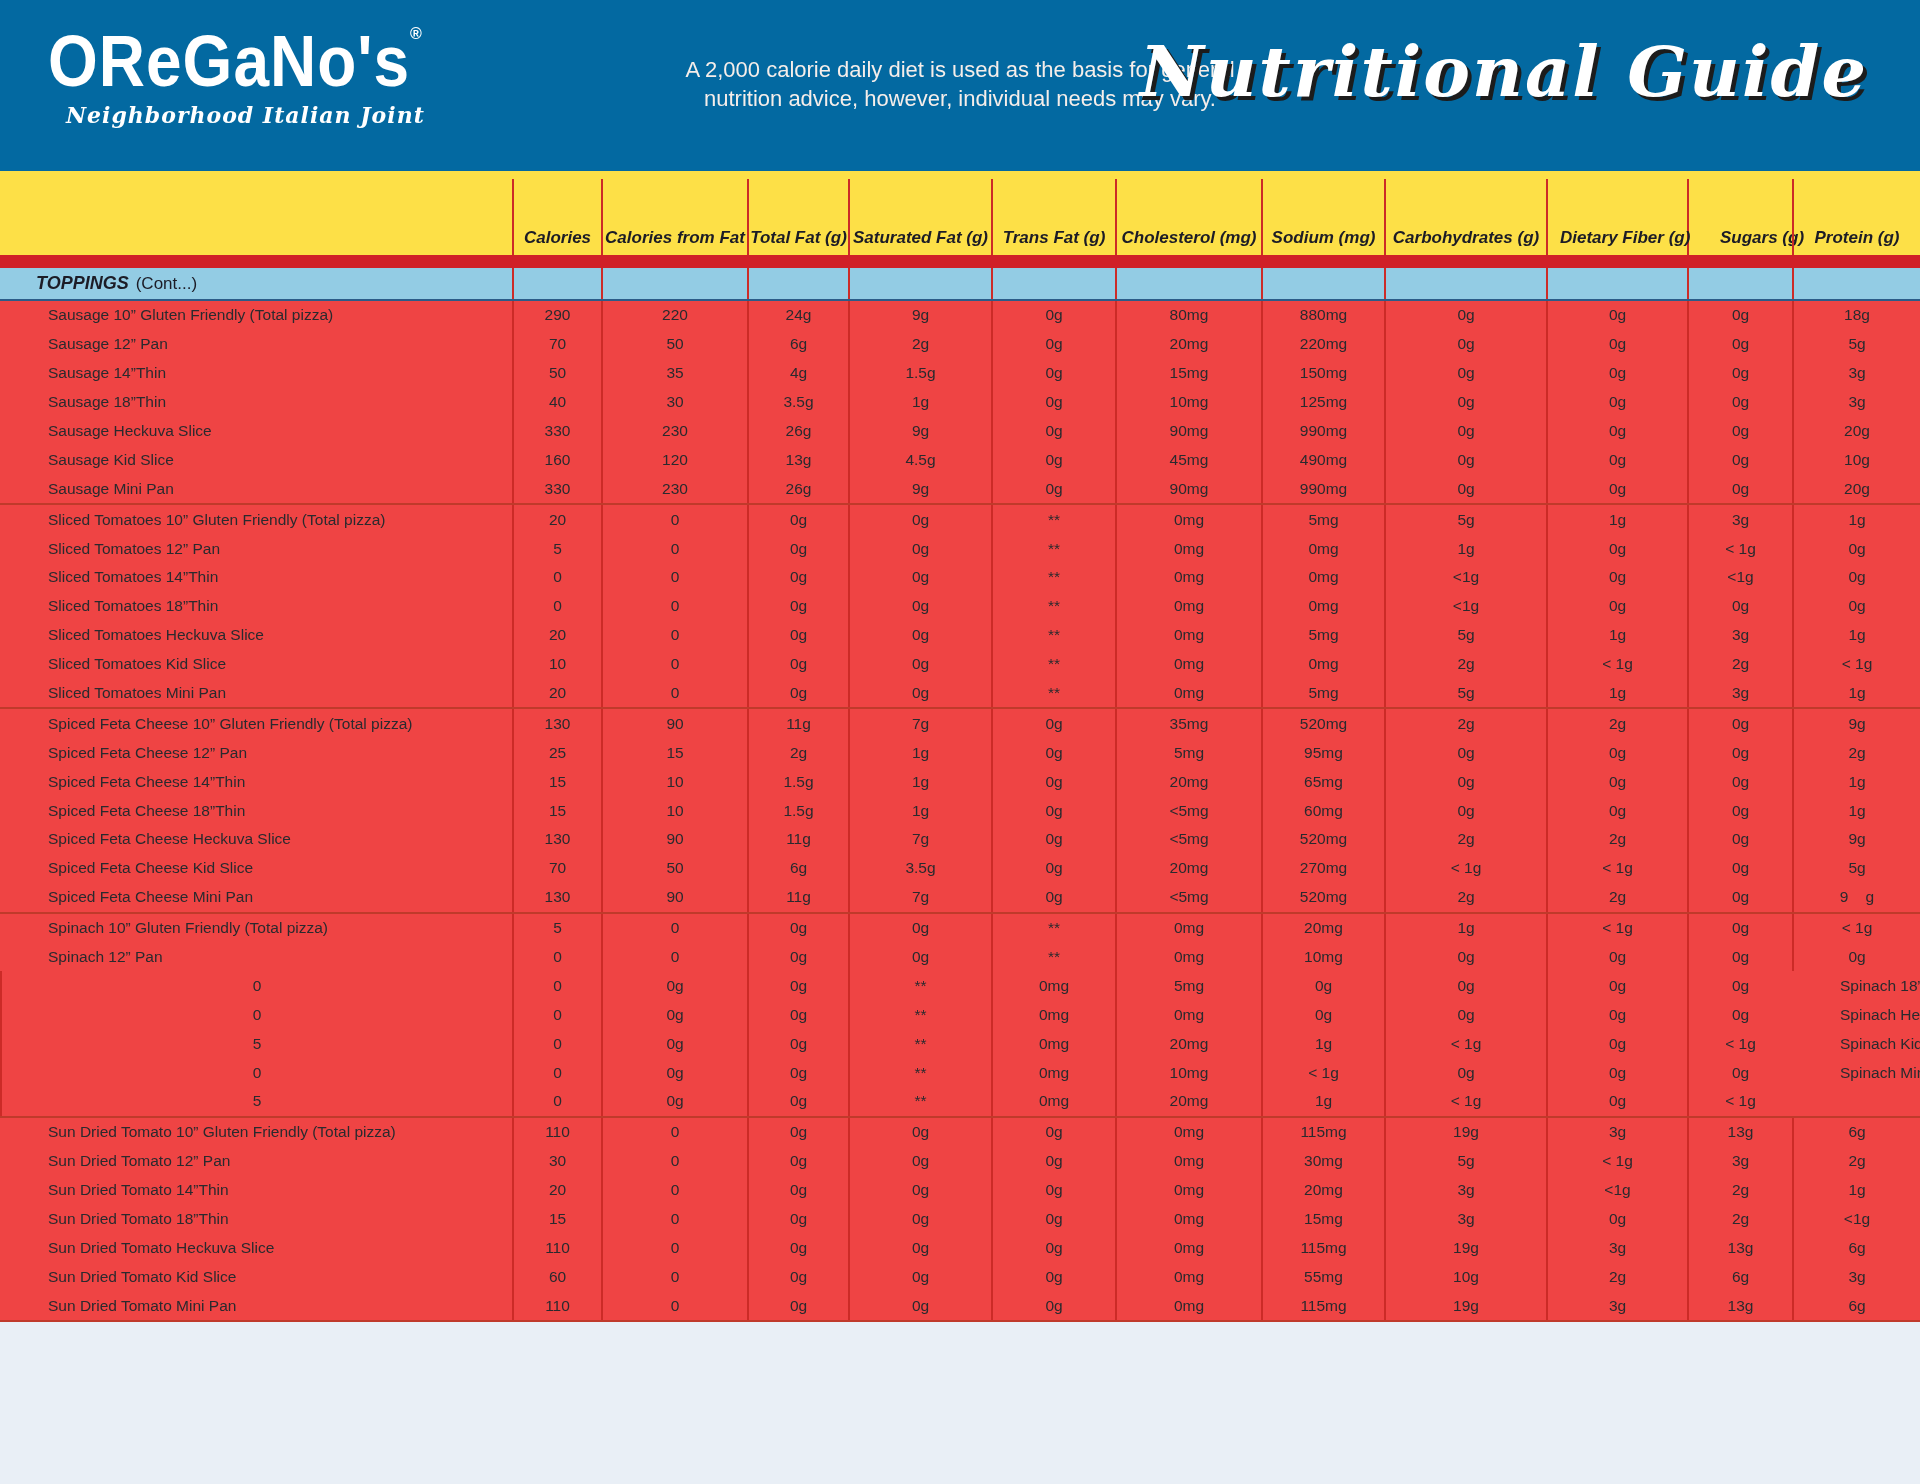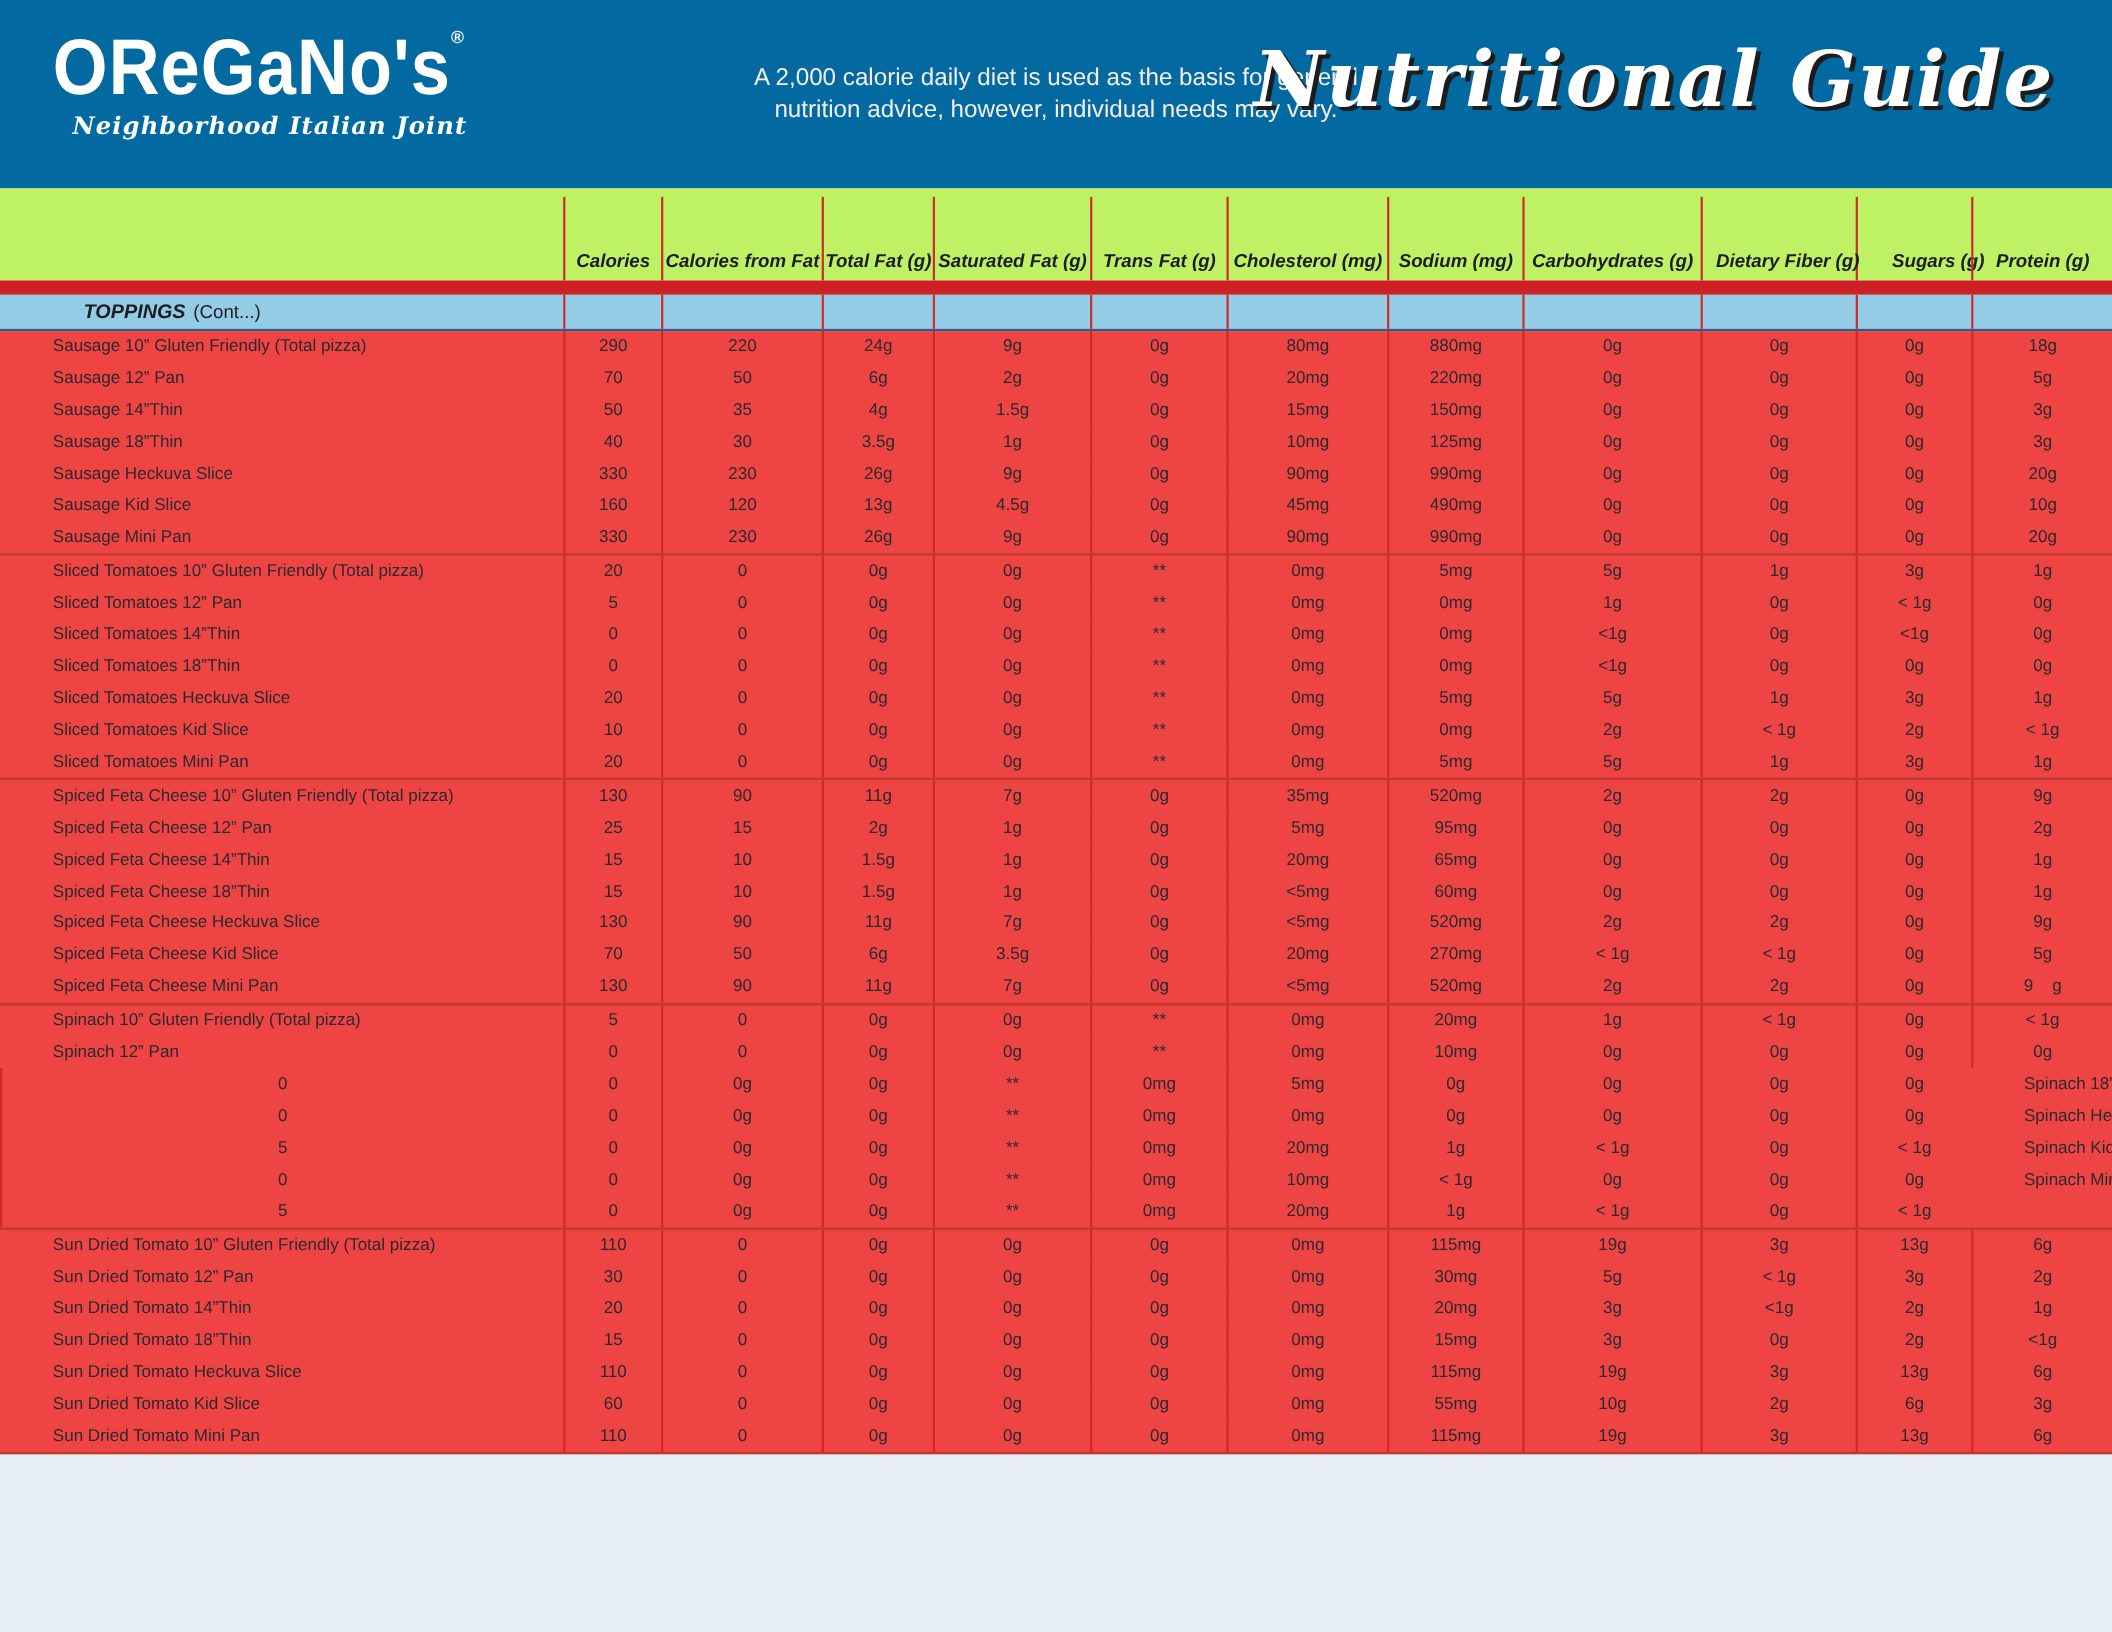--- a/index.html
+++ b/index.html
@@ -66,21 +66,21 @@
     letter-spacing:2px;
   }
   
   .cols{
     display:grid;
     grid-template-columns:512px 89px 146px 101px 143px 124px 146px 123px 162px 141px 105px 128px;
     width:1920px;
     box-sizing:border-box;
   }
   .thead{
-    background:#bef264;
+    background:#fde047;
     height:84px;
     padding-top:8px;
     box-sizing:border-box;
   }
   .thead .hcell{
     border-left:2px solid #cc2b27;
     display:flex;
     align-items:flex-end;
     justify-content:center;
     padding-bottom:7px;
@@ -114,21 +114,21 @@
     box-sizing:border-box;
   }
   .toppings-row .scell{
     border-left:2px solid #cc2b27;
     box-sizing:border-box;
   }
   .toppings-row .slabel{
     border-left:none;
     display:flex;
     align-items:center;
-    padding-left:76px;
+    padding-left:36px;
   }
   .section-title{
     font-style:italic;
     font-weight:bold;
     font-size:18px;
     color:#1c1c26;
     margin-right:7px;
   }
   .section-subtitle{
     font-size:17px;

